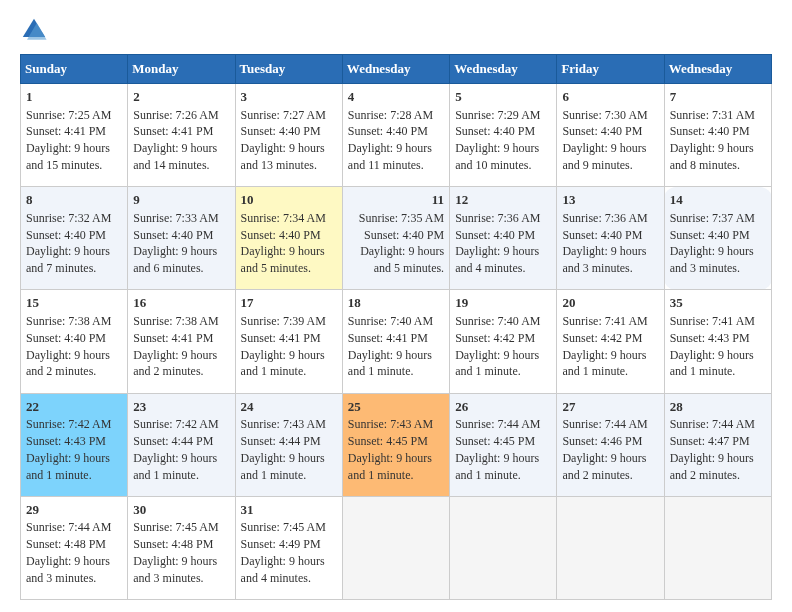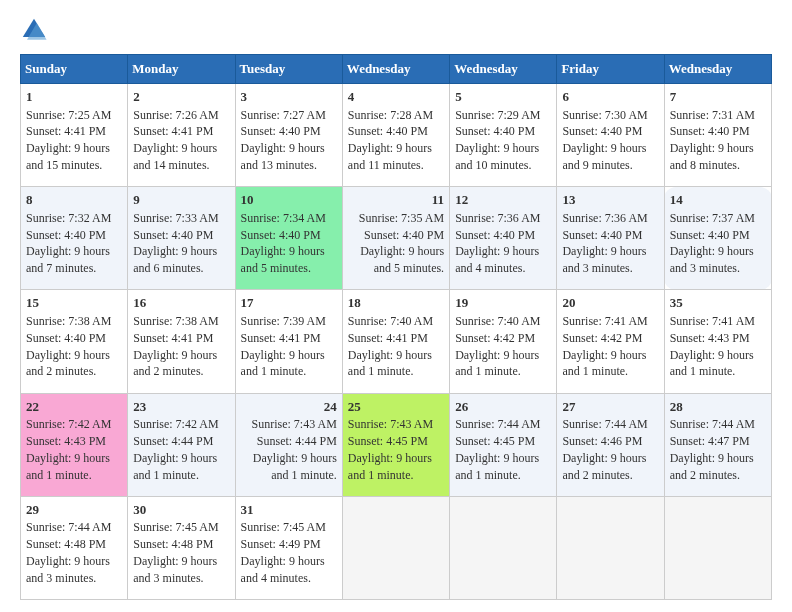--- a/index.html
+++ b/index.html
@@ -147,21 +147,21 @@
           <td><span class="day-num">6</span>
 <span class="day-info">Sunrise: 7:30 AM<br>Sunset: 4:40 PM<br>Daylight: 9 hours and 9 minutes.</span></td>
           <td><span class="day-num">7</span>
 <span class="day-info">Sunrise: 7:31 AM<br>Sunset: 4:40 PM<br>Daylight: 9 hours and 8 minutes.</span></td>
         </tr>
         <tr>
           <td style="background: rgb(240, 244, 250);"><span class="day-num">8</span>
 <span class="day-info">Sunrise: 7:32 AM<br>Sunset: 4:40 PM<br>Daylight: 9 hours and 7 minutes.</span></td>
           <td style="background: rgb(240, 244, 250);"><span class="day-num">9</span>
 <span class="day-info">Sunrise: 7:33 AM<br>Sunset: 4:40 PM<br>Daylight: 9 hours and 6 minutes.</span></td>
-          <td style="background: #86efac;"><span class="day-num">10</span>
+          <td style="background: #fef9c3;"><span class="day-num">10</span>
 <span class="day-info">Sunrise: 7:34 AM<br>Sunset: 4:40 PM<br>Daylight: 9 hours and 5 minutes.</span></td>
           <td style="background: rgb(240, 244, 250); text-align: right;"><span class="day-num">11</span>
 <span class="day-info">Sunrise: 7:35 AM<br>Sunset: 4:40 PM<br>Daylight: 9 hours and 5 minutes.</span></td>
           <td style="background: rgb(240, 244, 250);"><span class="day-num">12</span>
 <span class="day-info">Sunrise: 7:36 AM<br>Sunset: 4:40 PM<br>Daylight: 9 hours and 4 minutes.</span></td>
           <td style="background: rgb(240, 244, 250);"><span class="day-num">13</span>
 <span class="day-info">Sunrise: 7:36 AM<br>Sunset: 4:40 PM<br>Daylight: 9 hours and 3 minutes.</span></td>
           <td style="background: rgb(240, 244, 250); border-radius: 12px;"><span class="day-num">14</span>
 <span class="day-info">Sunrise: 7:37 AM<br>Sunset: 4:40 PM<br>Daylight: 9 hours and 3 minutes.</span></td>
         </tr>
@@ -175,27 +175,27 @@
           <td><span class="day-num">18</span>
 <span class="day-info">Sunrise: 7:40 AM<br>Sunset: 4:41 PM<br>Daylight: 9 hours and 1 minute.</span></td>
           <td><span class="day-num">19</span>
 <span class="day-info">Sunrise: 7:40 AM<br>Sunset: 4:42 PM<br>Daylight: 9 hours and 1 minute.</span></td>
           <td><span class="day-num">20</span>
 <span class="day-info">Sunrise: 7:41 AM<br>Sunset: 4:42 PM<br>Daylight: 9 hours and 1 minute.</span></td>
           <td><span class="day-num">35</span>
 <span class="day-info">Sunrise: 7:41 AM<br>Sunset: 4:43 PM<br>Daylight: 9 hours and 1 minute.</span></td>
         </tr>
         <tr>
-          <td style="background: #f9a8d4;"><span class="day-num">22</span>
+          <td style="background: #7dd3fc;"><span class="day-num">22</span>
 <span class="day-info">Sunrise: 7:42 AM<br>Sunset: 4:43 PM<br>Daylight: 9 hours and 1 minute.</span></td>
           <td style="background: rgb(240, 244, 250);"><span class="day-num">23</span>
 <span class="day-info">Sunrise: 7:42 AM<br>Sunset: 4:44 PM<br>Daylight: 9 hours and 1 minute.</span></td>
-          <td style="background: rgb(240, 244, 250); text-align: right;"><span class="day-num">24</span>
+          <td style="background: rgb(240, 244, 250);"><span class="day-num">24</span>
 <span class="day-info">Sunrise: 7:43 AM<br>Sunset: 4:44 PM<br>Daylight: 9 hours and 1 minute.</span></td>
-          <td style="background: #bef264;"><span class="day-num">25</span>
+          <td style="background: #fdba74;"><span class="day-num">25</span>
 <span class="day-info">Sunrise: 7:43 AM<br>Sunset: 4:45 PM<br>Daylight: 9 hours and 1 minute.</span></td>
           <td style="background: rgb(240, 244, 250);"><span class="day-num">26</span>
 <span class="day-info">Sunrise: 7:44 AM<br>Sunset: 4:45 PM<br>Daylight: 9 hours and 1 minute.</span></td>
           <td style="background: rgb(240, 244, 250); margin-left: 8px;"><span class="day-num">27</span>
 <span class="day-info">Sunrise: 7:44 AM<br>Sunset: 4:46 PM<br>Daylight: 9 hours and 2 minutes.</span></td>
           <td style="background: rgb(240, 244, 250);"><span class="day-num">28</span>
 <span class="day-info">Sunrise: 7:44 AM<br>Sunset: 4:47 PM<br>Daylight: 9 hours and 2 minutes.</span></td>
         </tr>
         <tr>
           <td><span class="day-num">29</span>

